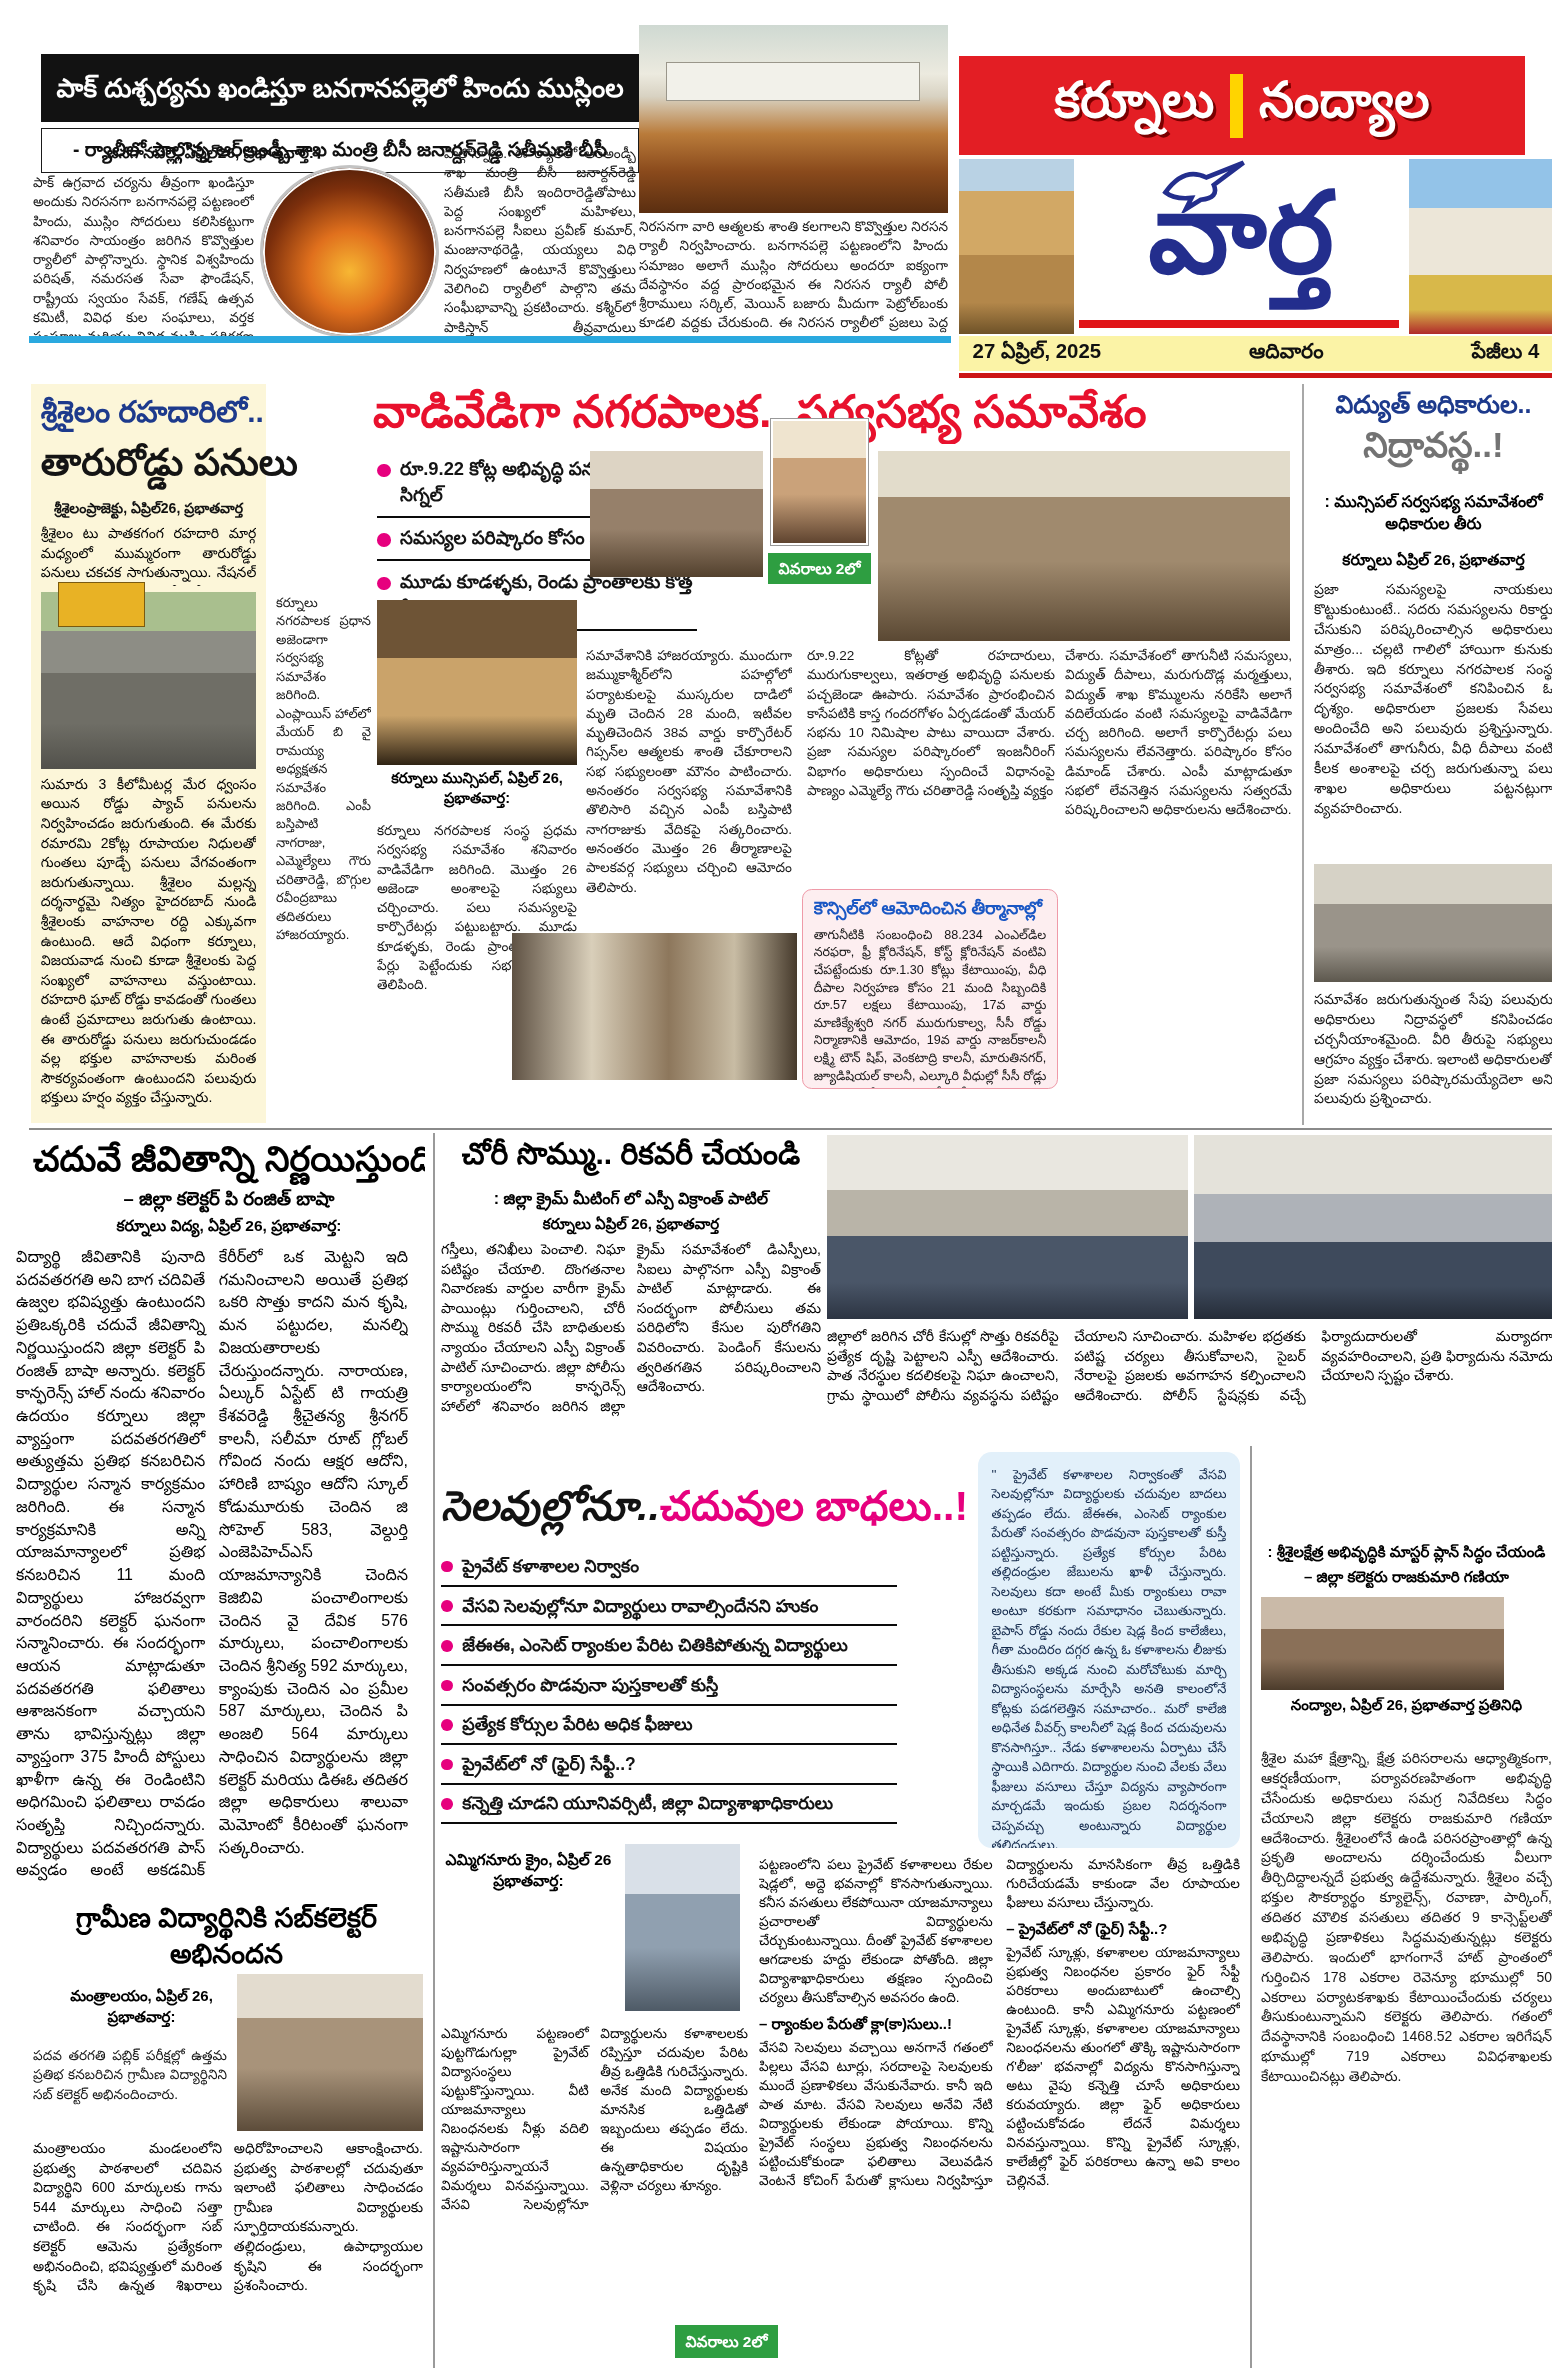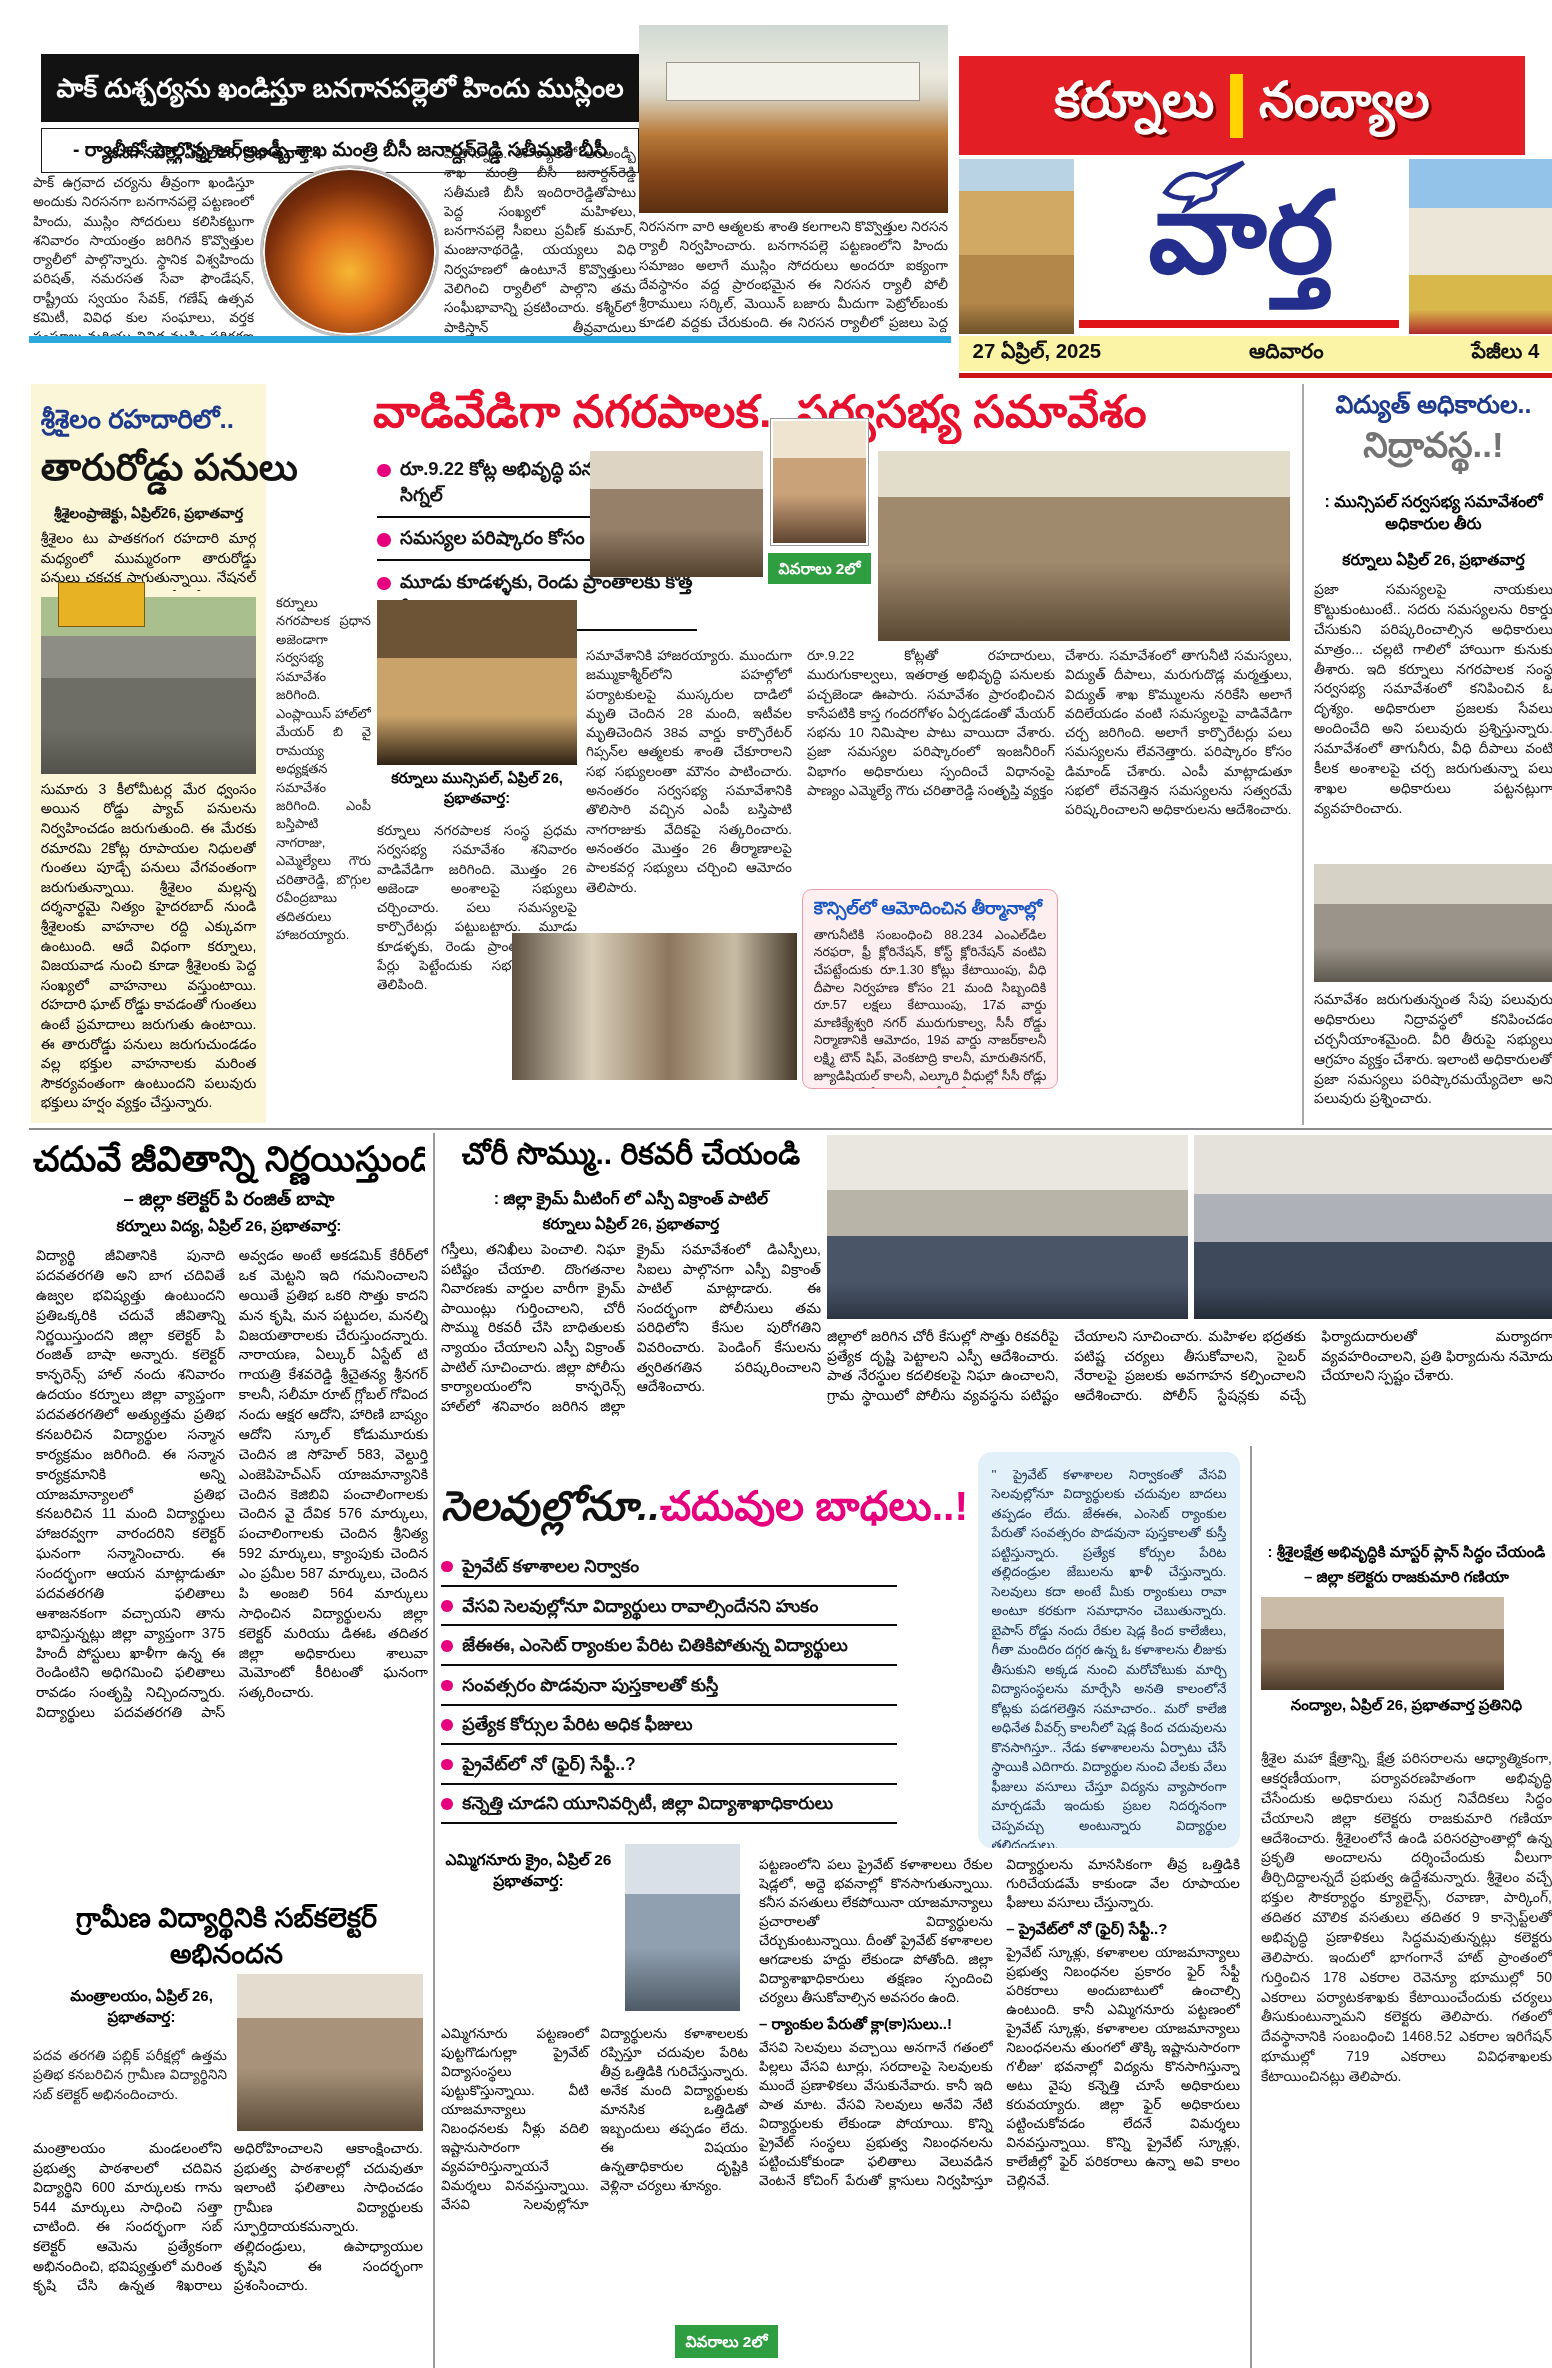--- a/index.html
+++ b/index.html
@@ -41,21 +41,21 @@
              color:#232e8d; line-height:1; }
   #mh-underline { position:absolute; left:5.8px; bottom:5.8px; width:320px; height:8.7px; background:#e01418; }
   #mh-strip { left:959px; top:336px; width:594px; height:35px; background:#fbf3a6;
               display:flex; align-items:center; justify-content:space-between; padding:0 13.6px;
               font-size:20.4px; font-weight:bold; color:#111; }
   #mh-redline { left:959px; top:373px; width:594px; height:4.9px; background:#cc1517; }
   #blue-div { left:29px; top:336px; width:922px; height:6.8px; background:#2aa9df; }
 
   
   #yb { left:31px; top:384px; width:235px; height:739px; background:#fcf6d9; padding:7.8px 9.7px; }
-  #yb-kicker { font-size:26px; font-weight:bold; color:#1d3a8c; text-align:left; margin-top:12px; white-space:nowrap; }
+  #yb-kicker { font-size:30px; font-weight:bold; color:#1d3a8c; text-align:left; margin-top:3px; white-space:nowrap; }
   #yb-head { font-size:37px; font-weight:bold; color:#141414; text-align:center; margin:5.8px 0 7.8px; white-space:nowrap; }
   #yb-date { font-size:14px; text-align:center; margin-bottom:3.9px; }
   #yb-body1 { font-size:14px; line-height:1.4; text-align:justify; height:62px; overflow:hidden; }
   #yb-photo { margin:5.8px 0; width:215px; height:177px;
               background:linear-gradient(180deg,#a9bf8e 0% 22%,#8d8d85 22% 46%,#6f6e66 46% 74%,#52514b 100%); }
   #yb-paver { position:absolute; left:58px; top:582px; width:87px; height:45px; background:#e8b225; border:1px solid #7a5a10; }
   #yb-body2 { font-size:14px; line-height:1.4; text-align:justify; height:361px; overflow:hidden; }
 
   
   #main-head { left:373px; top:386px; width:920px; height:58px; font-size:45px; font-weight:bold;
@@ -97,22 +97,22 @@
   #vd-photo { left:1314px; top:864px; width:239px; height:118px;
               background:linear-gradient(180deg,#d6d2c6 0% 34%,#9a948a 34% 70%,#5d584e 100%); }
   #vd-body2 { left:1314px; top:990px; width:239px; height:134px; }
 
   #hr1 { left:29px; top:1128px; width:1523px; height:1.9px; background:#8a8a8a; }
 
   
   #cd-head { left:33px; top:1139px; width:392px; font-size:35px; font-weight:bold; text-align:right; white-space:nowrap; overflow:hidden; }
   #cd-sub { left:33px; top:1188px; width:392px; font-size:18.4px; font-weight:bold; text-align:center; white-space:nowrap; }
   #cd-date { left:33px; top:1217px; width:392px; font-size:15.5px; font-weight:bold; text-align:center; }
-  #cd-body { left:36px; top:1246px; width:392px; height:646px; column-count:2; column-gap:13.6px;
-             font-size:14px; line-height:1.42; text-align:justify; overflow:hidden; }
+  #cd-body { left:16px; top:1246px; width:392px; height:646px; column-count:2; column-gap:13.6px;
+             font-size:16px; line-height:1.42; text-align:justify; overflow:hidden; }
   #rule-v2 { left:433px; top:1133px; width:1.9px; height:1235px; background:#9a9a9a; }
   #ch-head { left:441px; top:1137px; width:380px; font-size:30px; font-weight:bold; text-align:center; white-space:nowrap; overflow:hidden; }
   #ch-sub { left:441px; top:1190px; width:380px; font-size:16px; font-weight:bold; text-align:center; white-space:nowrap; overflow:hidden; }
   #ch-date { left:441px; top:1215px; width:380px; font-size:15px; font-weight:bold; text-align:center; }
   #ch-body { left:441px; top:1240px; width:380px; height:245px; column-count:2; column-gap:11.6px;
              font-size:14px; line-height:1.4; text-align:justify; overflow:hidden; }
   #pol1 { left:827px; top:1135px; width:361px; height:184px;
           background:linear-gradient(180deg,#e9e7e0 0% 30%,#b9b4a8 30% 55%,#4a5668 55% 80%,#2c3442 100%); }
   #pol2 { left:1194px; top:1135px; width:359px; height:184px;
           background:linear-gradient(180deg,#e4e2da 0% 32%,#aeb2b8 32% 58%,#3e4a5c 58% 82%,#252c38 100%); }

